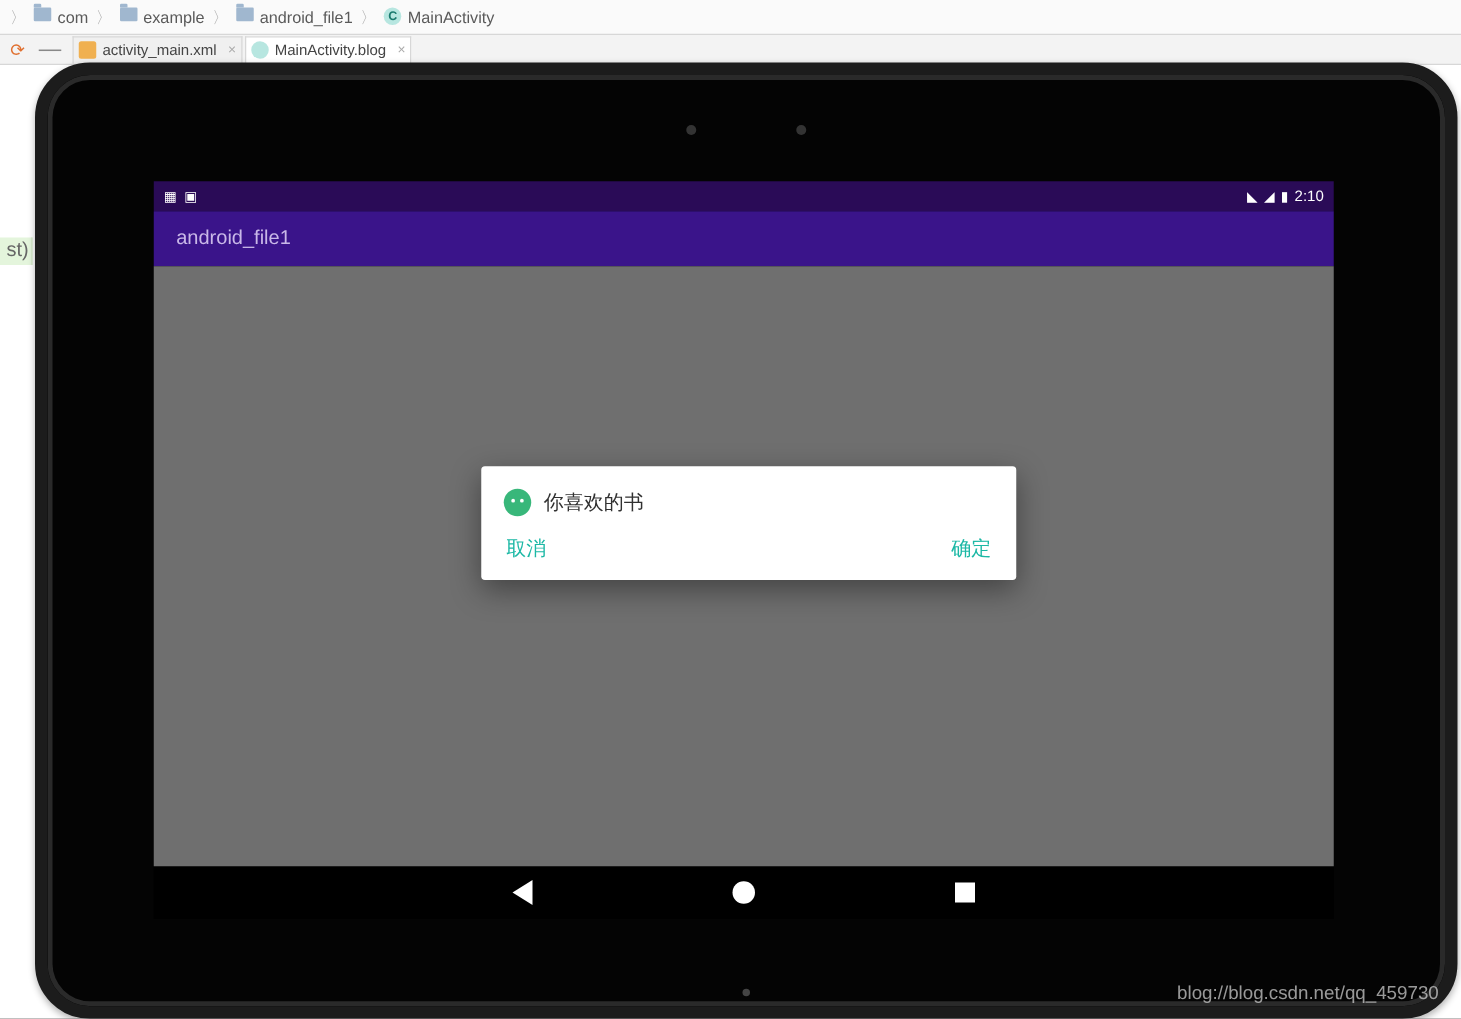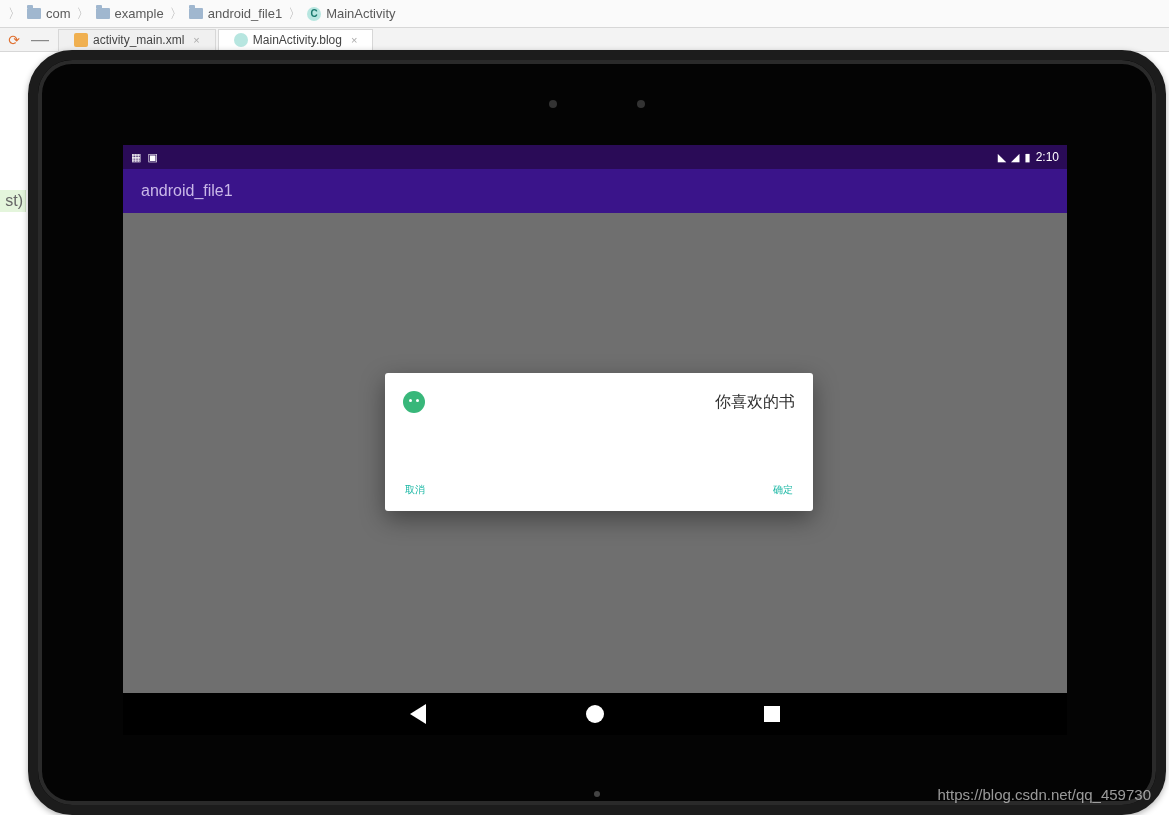--- a/index.html
+++ b/index.html
@@ -21,21 +21,21 @@
     align-items: center;
     gap: 6px;
     padding: 0 8px;
     color: #5a5a5a;
     font-size: 13px;
     background: #fafafa;
   }
   .breadcrumb .sep { color: #b0b0b0; }
   .breadcrumb .chip {
     display: flex;
-    align-items: center;
+    align-items: flex-start;
     gap: 5px;
   }
   .folder-icon {
     width: 14px; height: 11px;
     background: #a0b7cf;
     border-radius: 1px;
     position: relative;
   }
   .folder-icon::before {
     content: "";
@@ -82,21 +82,21 @@
     display: flex;
     align-items: center;
     justify-content: center;
     margin: 0 8px;
   }
   .editor-tab {
     height: 22px;
     display: flex;
     align-items: center;
     gap: 5px;
-    padding: 0 15px;
+    padding: 0 4px;
     font-size: 12px;
     background: #fff;
     border: 1px solid #d7d7d7;
     border-bottom: none;
     color: #444;
   }
   .editor-tab.inactive { background: #f0f0f0; }
   .xml-icon {
     width: 14px; height: 14px;
     background: #f0b050;
@@ -189,42 +189,41 @@
     top: 160px;
     background: #fff;
     border-radius: 3px;
     box-shadow: 0 8px 24px rgba(0,0,0,0.4);
     padding: 18px 18px 8px 18px;
   }
   .dialog-head {
     display:flex;
     align-items:center;
     gap:10px;
-    margin-bottom: 26px;
-    justify-content: space-between;
+    margin-bottom: 12px;
   }
   .android-icon {
     width: 22px; height: 22px;
     border-radius: 50%;
     background: #38b77a;
     position: relative;
   }
   .android-icon::before, .android-icon::after {
     content:"";
     position:absolute;
     width:3px; height:3px; border-radius:50%;
     background:#fff;
     top:8px;
   }
   .android-icon::before { left:6px; }
   .android-icon::after { right:6px; }
   .dialog-title { font-size: 16px; color:#313131; }
   .dialog-msg { font-size: 14px; color:#555; margin-bottom: 30px; padding-left: 2px; }
   .dialog-actions { display:flex; justify-content:space-between; padding: 4px 2px 6px 2px; }
-  .dialog-btn { color: #1cb8a5; font-size: 10px; cursor: pointer; margin-top: 40px; }
+  .dialog-btn { color: #1cb8a5; font-size: 16px; cursor: pointer; }
 
   
   .nav-bar {
     height: 42px;
     background: #000;
     display: flex;
     align-items: center;
     justify-content: center;
     gap: 160px;
   }
@@ -333,13 +332,13 @@
     </div>
 
     <div class="nav-bar">
       <div class="nav-back"></div>
       <div class="nav-home"></div>
       <div class="nav-recent"></div>
     </div>
   </div>
 </div>
 
-<div class="watermark">https://blog.csdn.net/qq_459730</div>
+<div class="watermark">blog://blog.csdn.net/qq_459730</div>
 
 </body></html>

